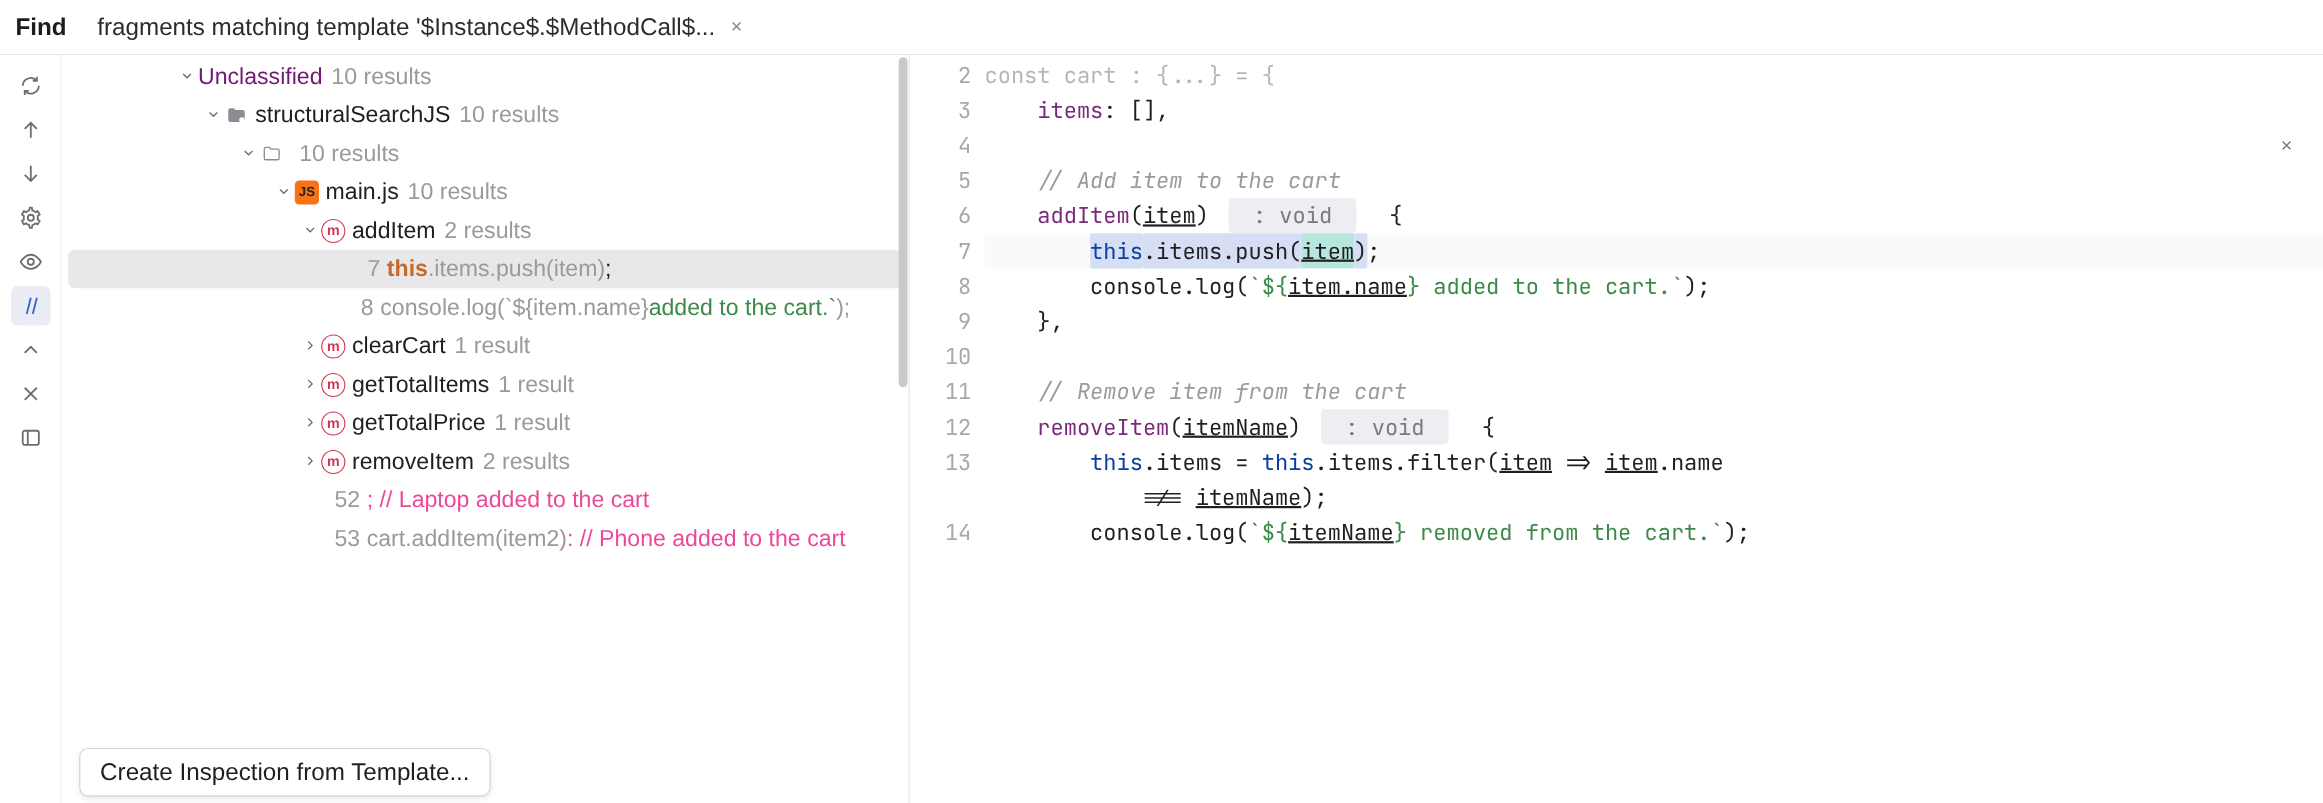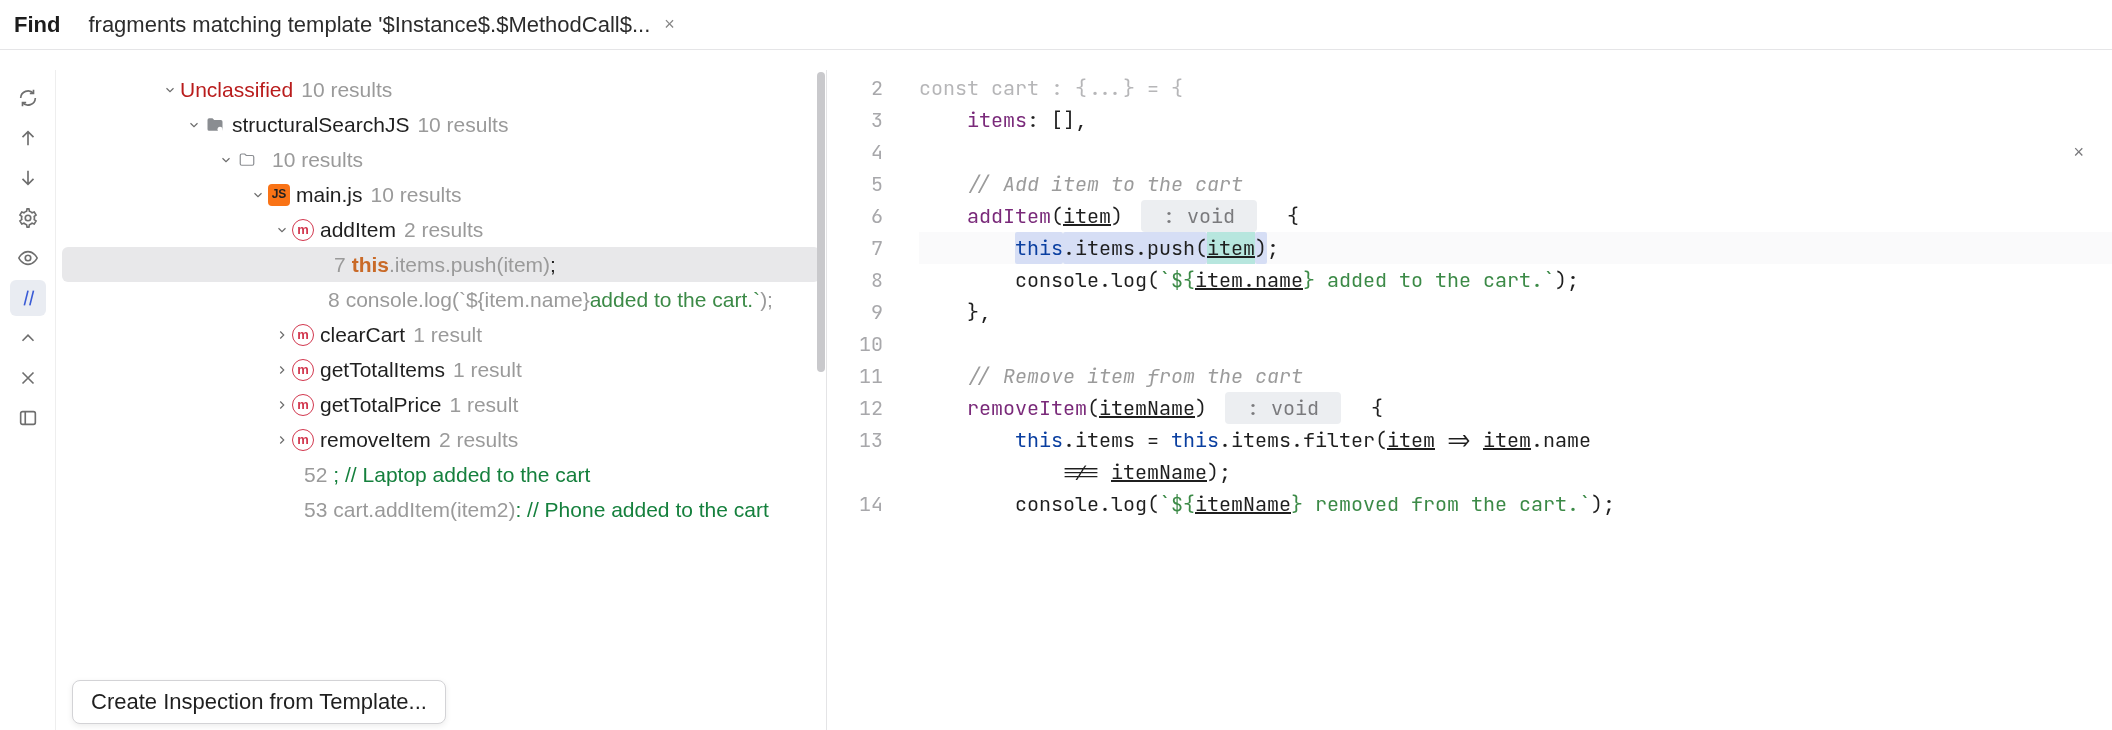--- a/index.html
+++ b/index.html
@@ -1,17 +1,17 @@
 <!DOCTYPE html>
 <html><head>
 <meta charset="utf-8">
 <style>
   * { box-sizing: border-box; margin: 0; padding: 0; }
   html, body { width: 100%; height: 100%; font-family: -apple-system, BlinkMacSystemFont, "Segoe UI", Arial, sans-serif; font-size: 18px; color: #1f1f1f; background: #fff; }
-  .root { display: flex; flex-direction: column; width: 2112px; height: 730px; gap: 20px; }
+  .root { display: flex; flex-direction: column; width: 2112px; height: 730px; }
 
   .header { display: flex; align-items: center; height: 50px; padding: 0 14px; border-bottom: 1px solid #e5e5e7; }
   .header .title { font-weight: 700; font-size: 22px; color: #1c1c1c; margin-right: 28px; }
   .header .tab { font-size: 22px; color: #2c2c2c; }
   .header .tab-close { margin-left: 14px; color: #888; font-size: 18px; cursor: pointer; }
 
   .body { flex: 1; display: flex; min-height: 0; position: relative; }
 
   .sidebar { width: 56px; border-right: 1px solid #eee; display: flex; flex-direction: column; align-items: center; padding-top: 10px; gap: 4px; }
   .sidebar .tb { width: 36px; height: 36px; display:flex; align-items:center; justify-content:center; border-radius: 6px; color: #6e6e6e; cursor: pointer; }
@@ -25,37 +25,37 @@
   .tree .row.selected { background: #e8e8ea; border-radius: 6px; margin: 0 6px; padding-left: 0; }
   .tree .indent { display:inline-block; }
   .tree .chev { width: 20px; text-align: center; color: #6b6b6b; cursor: pointer; }
   .tree .chev svg { width: 14px; height: 14px; stroke: #6b6b6b; fill: none; stroke-width: 2; }
   .tree .ico { width: 22px; height: 22px; display:inline-flex; align-items:center; justify-content:center; margin-right: 6px; }
   .tree .folder-ico svg { width: 20px; height: 20px; fill: #8a8d91; }
   .tree .dir-ico svg { width: 18px; height: 18px; stroke: #8a8d91; fill: none; stroke-width: 1.6; }
   .tree .js-ico { width: 22px; height: 22px; background: #f97316; color: #222; font-size: 12px; font-weight: 700; display:inline-flex; align-items:center; justify-content:center; border-radius: 4px; margin-right: 6px; }
   .tree .m-ico { width: 22px; height: 22px; border: 1.8px solid #d2374e; color: #d2374e; border-radius: 50%; font-size: 13px; font-weight: 700; display:inline-flex; align-items:center; justify-content:center; margin-right: 6px; }
   .tree .name { color: #1f1f1f; }
-  .tree .name.cut { color: #b91c1c; }
+  .tree .name.cut { color: #701a75; }
   .tree .muted { color: #9a9a9a; margin-left: 8px; }
   .tree .linenum { color: #9a9a9a; margin-right: 6px; }
   .tree .hl-orange { color: #c96a28; font-weight: 600; }
   .tree .hl-gray { color: #9a9a9a; }
   .tree .hl-green { color: #3c8a47; }
-  .tree .code-txt { color: #15803d; }
+  .tree .code-txt { color: #ec4899; }
   .tree .semic { color: #1f1f1f; }
   .tree-scrollbar { position:absolute; top:0; right:0; width:10px; height:100%; }
   .tree-scrollbar .thumb { position:absolute; top:2px; left:1px; width:8px; height:300px; background: #c9c9cc; border-radius: 4px; }
 
   .editor-pane { flex:1; border-left: 1px solid #e4e4e6; display:flex; position: relative; overflow: hidden; }
   .editor-gutter-wrap { width: 68px; }
   .editor-gutter { text-align: right; color: #a8a8ab; font-family: "JetBrains Mono","Menlo",monospace; font-size: 20px; line-height: 32px; padding: 2px 12px 0 0; }
   .editor-gutter .ln { height: 32px; }
   .editor-code { flex:1; font-family: "JetBrains Mono","Menlo",monospace; font-size: 20px; line-height: 32px; padding-top: 2px; position: relative; white-space: pre; }
-  .editor-code .cl { height: 32px; display:flex; align-items:center;margin-left:24px; }
+  .editor-code .cl { height: 32px; display:flex; align-items:center; }
   .editor-code .cl.hl { background: #fafafb; }
   .kw { color: #0a3fa0; }
   .prop { color: #7a2a7a; }
   .comment { color: #9b9b9b; font-style: italic; }
   .param { color: #1f1f1f; text-decoration: underline; }
   .punc { color: #1f1f1f; }
   .hint { background: #eceef1; color: #7a7a7d; border-radius: 4px; padding: 0 22px; margin: 0 6px; font-style: normal; }
   .str { color: #3c8a47; }
   .sel-bg { background: #d6def5; border-radius: 2px; padding: 0 0; }
   .caret-bg { background: #b7e6de; }

